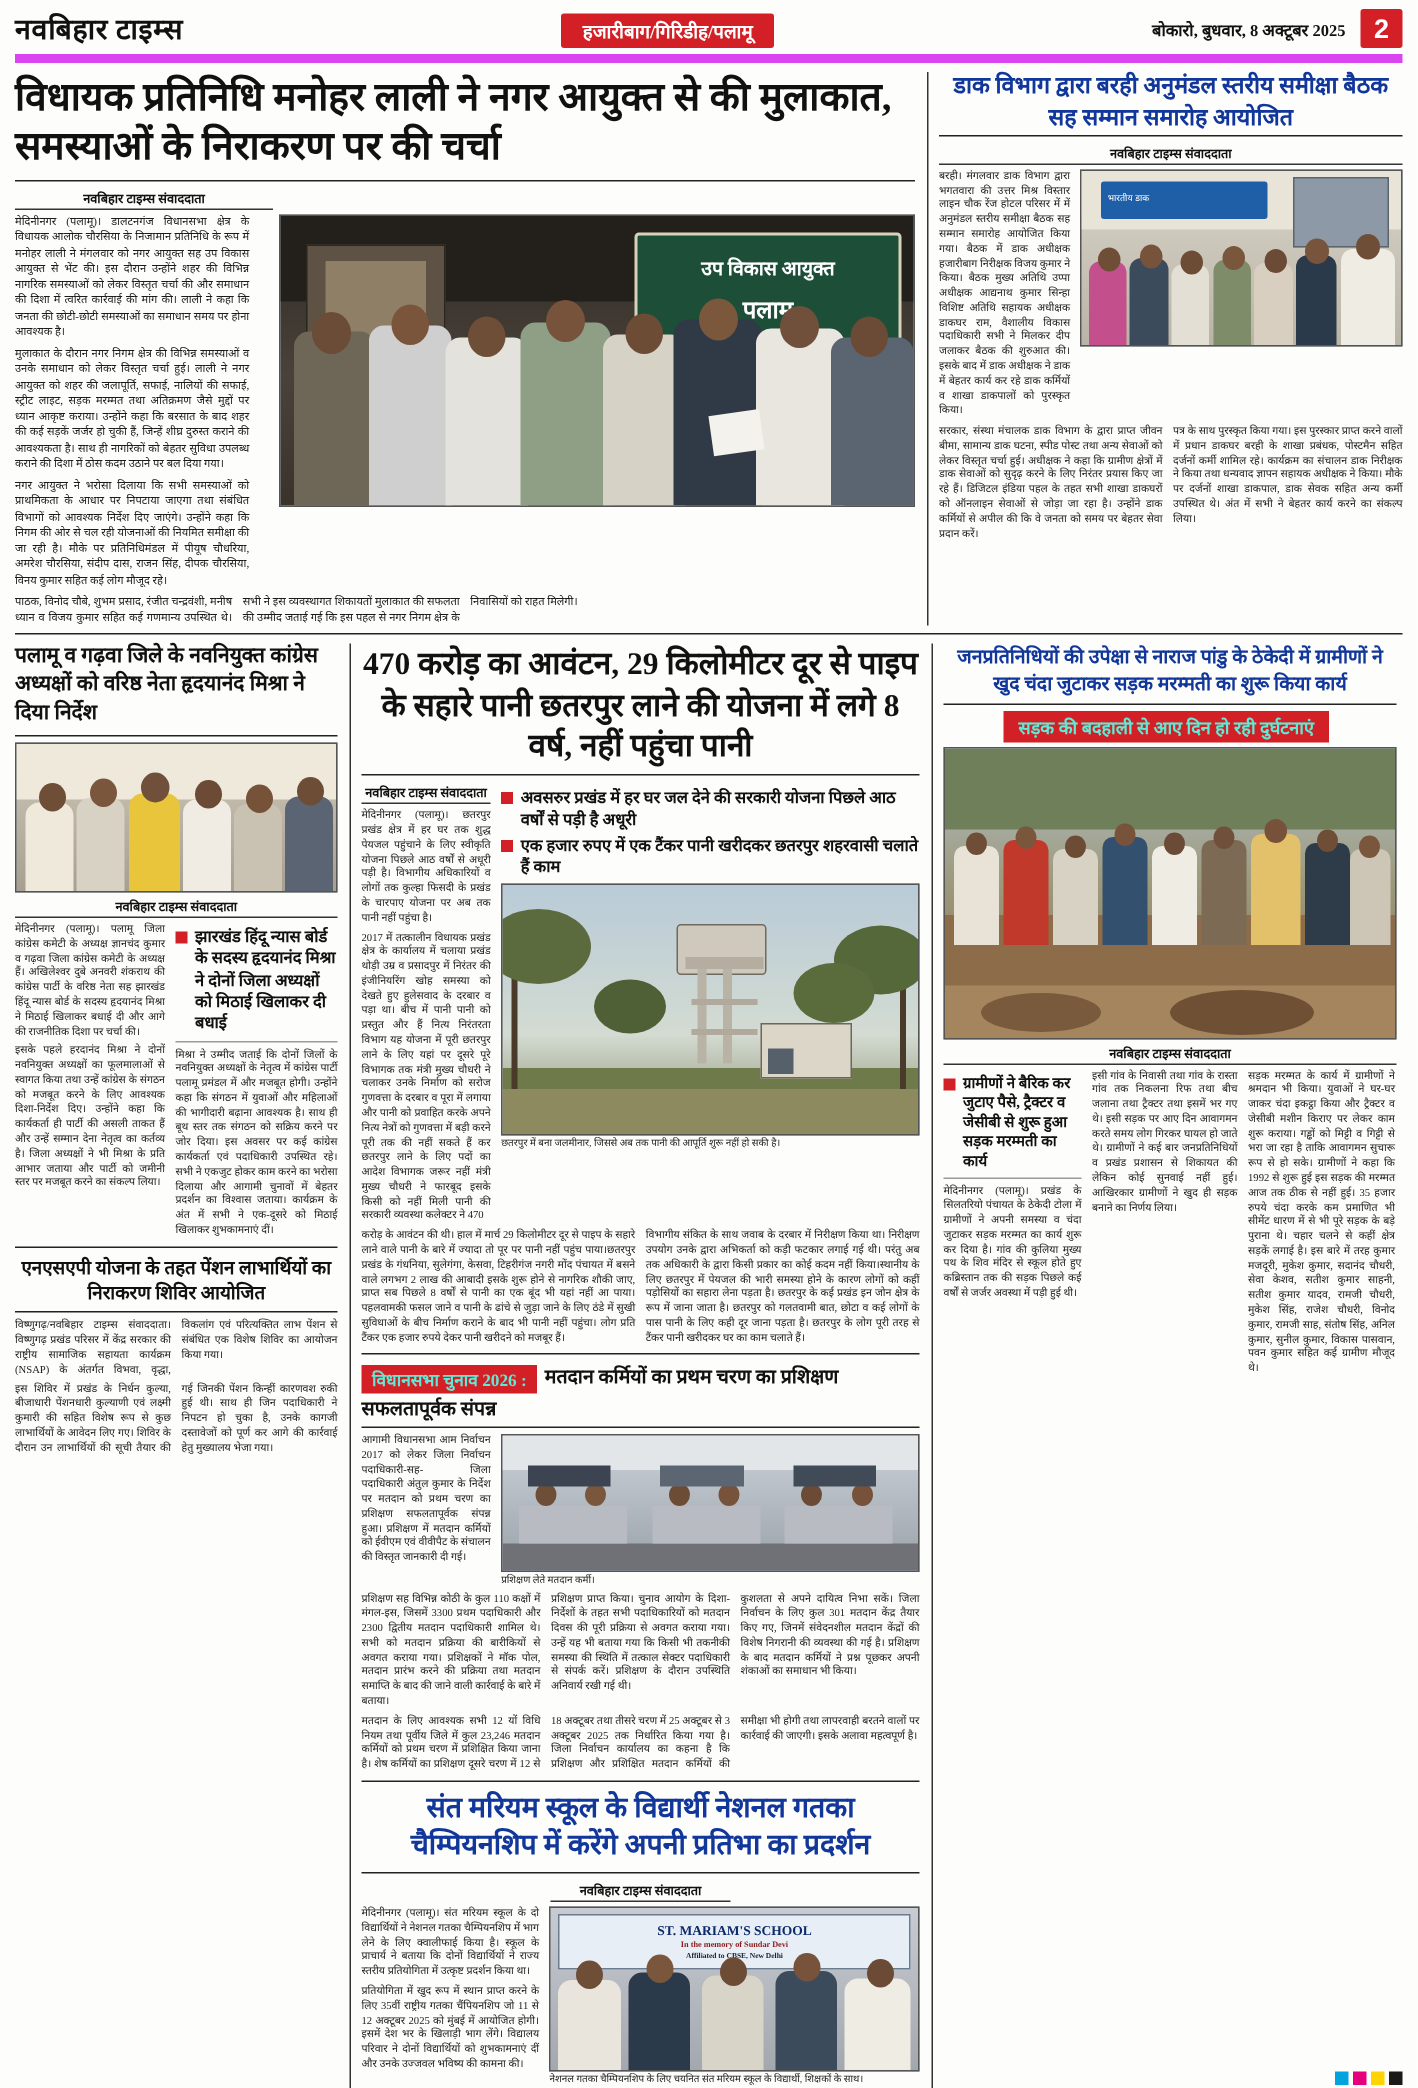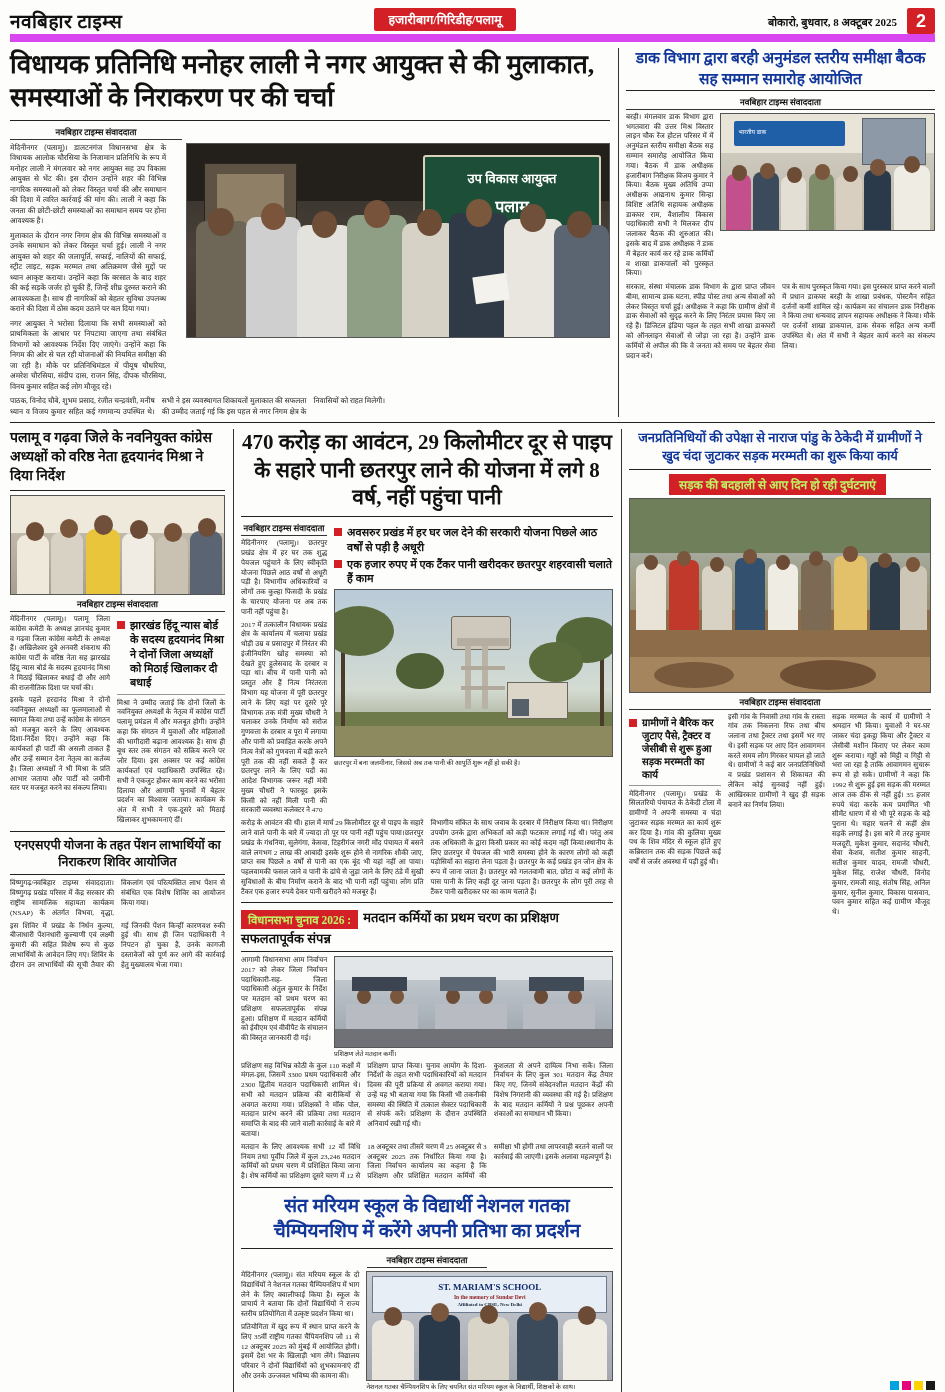--- a/index.html
+++ b/index.html
@@ -15,23 +15,23 @@
   .page {
     position: relative;
     width: 945px;
     height: 1392px;
     background: #fdfdfb;
     padding: 8px 10px 6px 10px;
   }
   
   .masthead {
     display: flex;
-    align-items: flex-start;
+    align-items: flex-end;
     justify-content: space-between;
-    border-bottom: 8px solid #d946ef;
+    border-bottom: 6px solid #d946ef;
     padding-bottom: 4px;
     height: 34px;
   }
   .brand {
     font-family: "Liberation Serif", serif;
     font-weight: bold;
     font-size: 19px;
     letter-spacing: .5px;
     color: #111;
     white-space: nowrap;
@@ -132,21 +132,21 @@
     line-height: 1.32;
     color: #12379b;
     text-align: center;
     border-bottom: 1.5px solid #222;
     padding-bottom: 5px;
     margin-bottom: 5px;
   }
   .kicker {
     display: inline-block;
     background: #d32027;
-    color: #bef264;
+    color: #5eead4;
     font-family: "Liberation Serif", serif;
     font-weight: bold;
     font-size: 11.5px;
     padding: 2px 7px;
     margin-right: 5px;
     vertical-align: middle;
   }
   .kicker-line {
     font-family: "Liberation Serif", serif;
     font-weight: bold;

